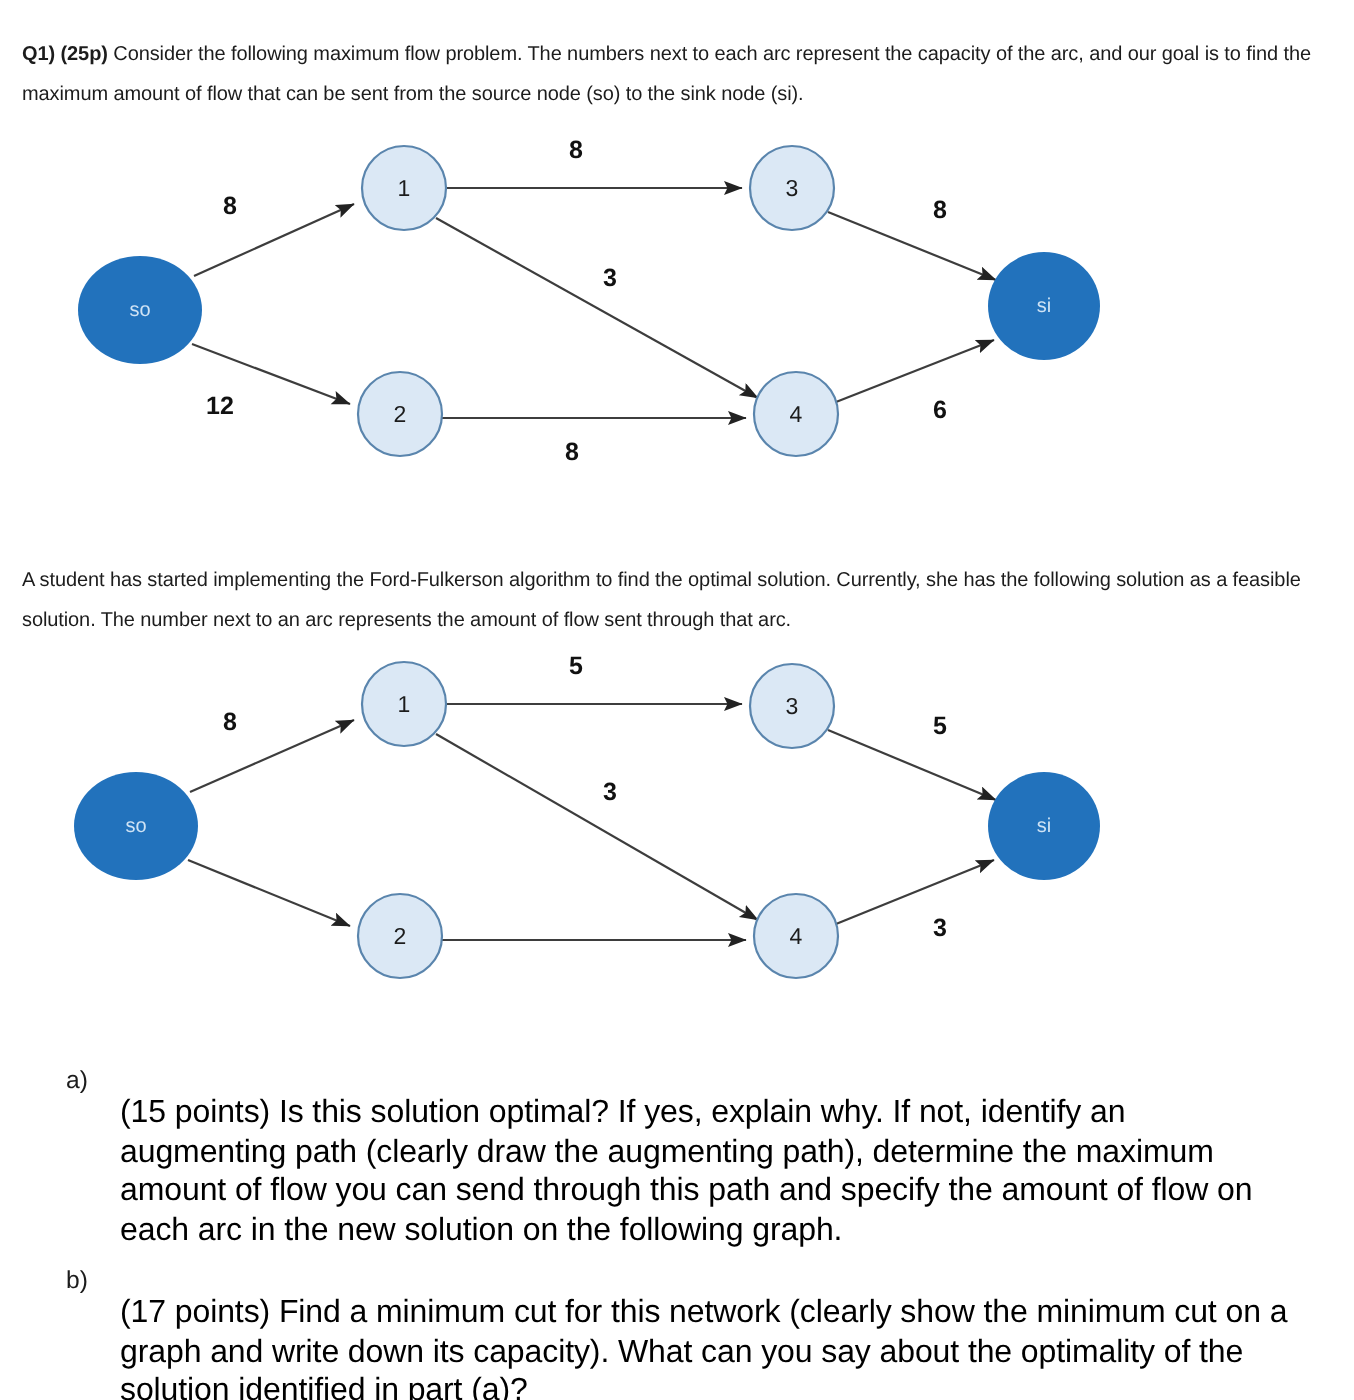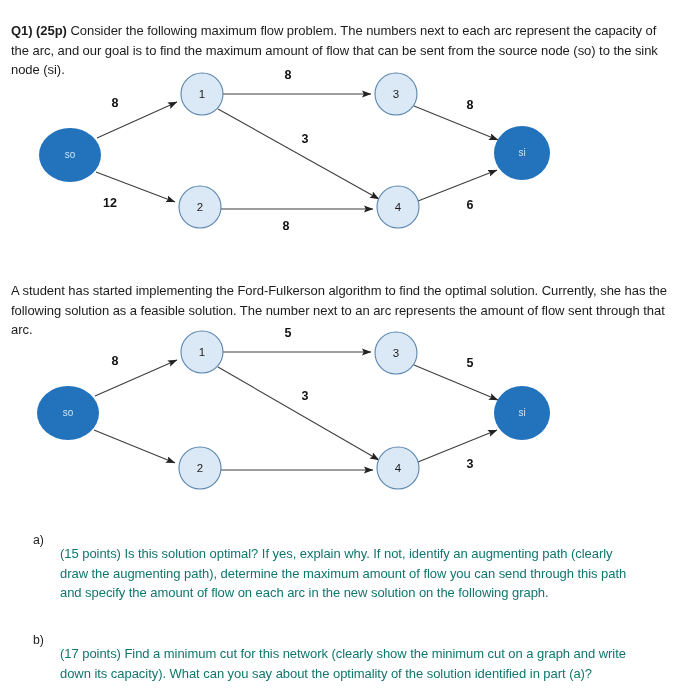--- a/index.html
+++ b/index.html
@@ -15,21 +15,21 @@
     position: relative;
     overflow: hidden;
   }
   .page {
     position: relative;
     width: 677px;
     height: 700px;
   }
   .para {
     position: absolute;
-    font-size: 13px;
+    font-size: 10px;
     line-height: 19.6px;
     color: #1c1c1c;
     letter-spacing: -0.05px;
   }
   #intro-paragraph {
     left: 11px;
     top: 8px;
     width: 656px;
   }
   #ff-paragraph {
@@ -42,23 +42,23 @@
     font-weight: bold;
   }
   .graph {
     position: absolute;
     left: 0;
   }
   #graph-capacity { top: 60px; }
   #graph-flow { top: 320px; }
   .item {
     position: absolute;
-    font-size: 13px;
+    font-size: 16px;
     line-height: 19.6px;
-    color: #0f766e;
+    color: #000000;
     letter-spacing: -0.05px;
   }
   .item-marker {
     position: absolute;
     font-size: 12.3px;
     line-height: 19.6px;
     color: #1c1c1c;
   }
   #item-a-marker { left: 33px; top: 531px; }
   #item-a-text { left: 60px; top: 531px; width: 580px; }

